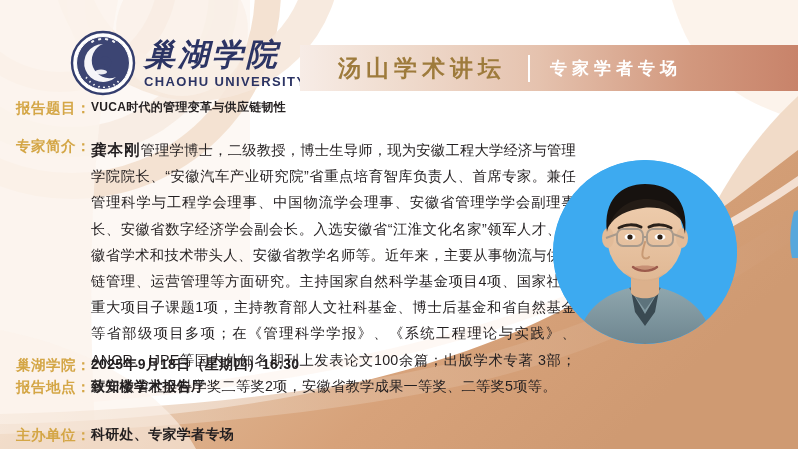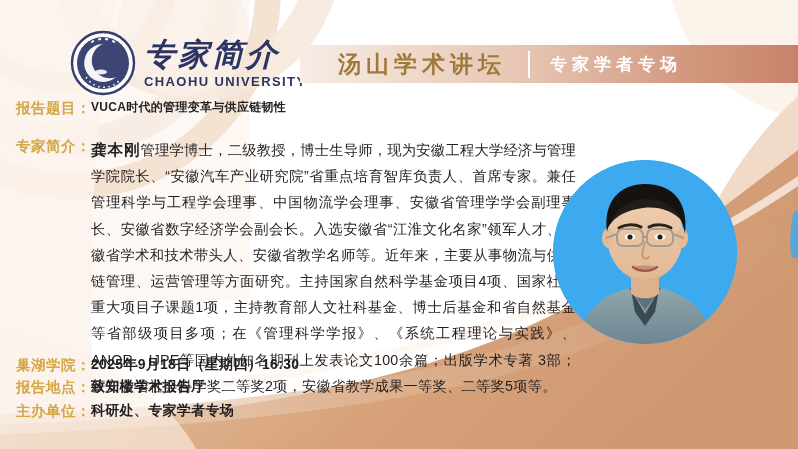--- a/index.html
+++ b/index.html
@@ -31,21 +31,21 @@
     font-size:31px;font-weight:700;color:#2c3464;
     letter-spacing:3px;font-style:italic;
     white-space:nowrap;
   }
   .logo-en{
     font-size:13px;font-weight:700;color:#2c3464;
     letter-spacing:1.4px;margin-top:5px;white-space:nowrap;
   }
 
   .banner{
-    position:absolute;left:300px;top:45px;width:498px;height:38px;
+    position:absolute;left:300px;top:45px;width:498px;height:46px;
     background:linear-gradient(to right,#f7ece6 0%,#f0ddd0 18%,#e5c2ae 48%,#d2987e 78%,#c8836a 100%);
     display:flex;align-items:center;
   }
   .banner-main{
     font-family:"DejaVu Serif","Liberation Serif",serif;
     font-size:23px;font-weight:700;color:#9e7b3c;
     letter-spacing:5px;margin-left:38px;white-space:nowrap;
   }
   .banner-sep{
     width:2px;height:27px;background:#ffffff;margin:0 20px 0 22px;flex:0 0 auto;
@@ -72,21 +72,21 @@
 
   .row-bio{left:16px;top:137px;width:560px;}
   .bio-body{
     width:492px;color:#231f20;font-size:14.3px;line-height:26.2px;
     letter-spacing:0.2px;text-align:justify;font-weight:500;
   }
   .bio-name{font-weight:700;font-size:15.5px;letter-spacing:1px;}
 
   .row-time{left:16px;top:356px;}
   .row-place{left:16px;top:378px;}
-  .row-host{left:16px;top:402px;}
+  .row-host{left:16px;top:426px;}
 
   
   .portrait{
     position:absolute;left:553px;top:160px;width:184px;height:184px;
     border-radius:50%;overflow:hidden;background:#3daaf0;
   }
   .portrait svg{display:block;width:184px;height:184px;}
 </style>
 </head>
 <body>
@@ -176,21 +176,21 @@
             <rect x="23" y="54" width="2" height="1.5" rx="0.4" transform="rotate(-30 24 54.8)"></rect>
             <rect x="28" y="56" width="2" height="1.5" rx="0.4" transform="rotate(-16 29 56.8)"></rect>
             <rect x="33" y="56.6" width="2" height="1.5" rx="0.4"></rect>
             <rect x="38" y="56" width="2" height="1.5" rx="0.4" transform="rotate(14 39 56.8)"></rect>
             <rect x="43" y="54" width="2" height="1.5" rx="0.4" transform="rotate(28 44 54.8)"></rect>
             <rect x="47" y="51" width="2" height="1.5" rx="0.4" transform="rotate(42 48 51.8)"></rect>
           </g>
         </svg>
       </div>
       <div class="logo-text">
-        <span class="logo-cn">专家简介</span>
+        <span class="logo-cn">巢湖学院</span>
         <span class="logo-en">CHAOHU UNIVERSITY</span>
       </div>
     </div>
 
     <div class="banner">
       <span class="banner-main">汤山学术讲坛</span>
       <span class="banner-sep"></span>
       <span class="banner-sub">专家学者专场</span>
     </div>
   </div>

